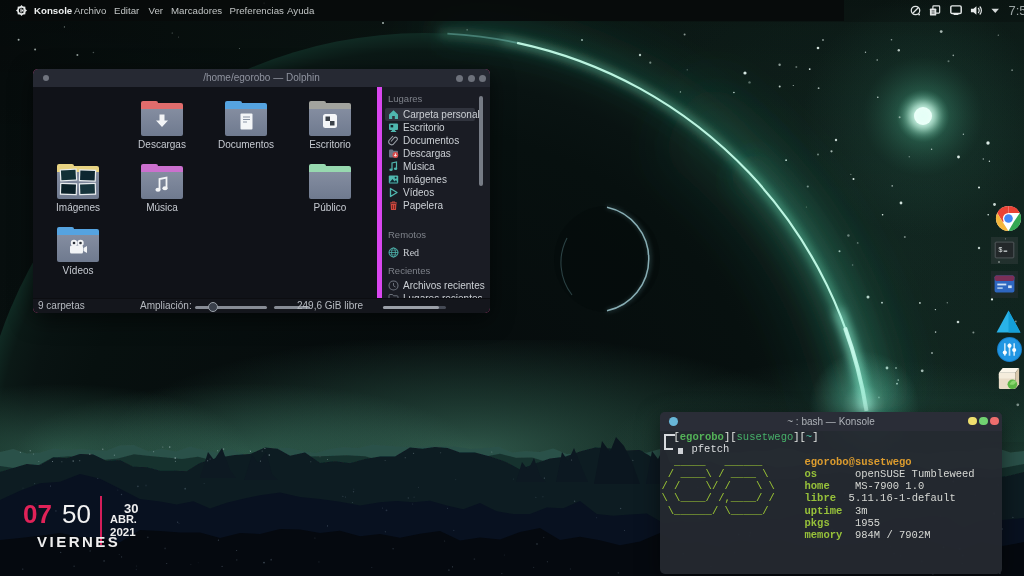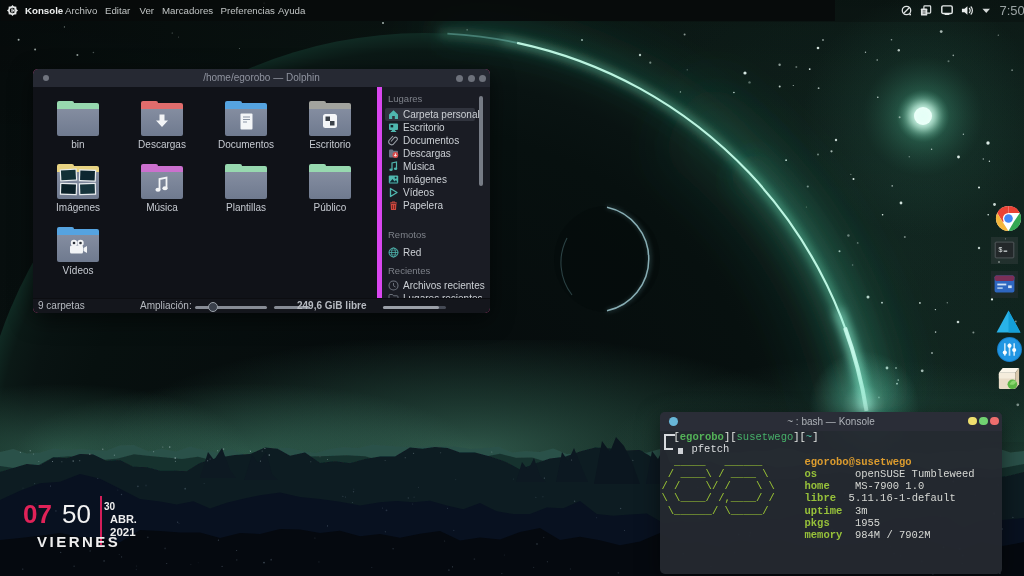--- a/index.html
+++ b/index.html
@@ -1,18 +1,18 @@
 <!DOCTYPE html>
 <html><head><meta charset="utf-8"><style>
 html,body{margin:0;padding:0;width:1024px;height:576px;overflow:hidden;background:#000;}
 #root{position:relative;width:1024px;height:576px;font-family:"Liberation Sans",sans-serif;}
 .abs{position:absolute;}
 #wall{position:absolute;left:0;top:0;}
 
-#panel{position:absolute;left:1px;top:0;width:810px;height:21px;background:rgba(7,11,11,0.93);padding-left:24px;}
+#panel{position:absolute;left:10px;top:0;width:810px;height:21px;background:rgba(7,11,11,0.93);padding-left:24px;}
 #panel .mi{position:absolute;top:0;height:21px;line-height:21px;font-size:9.7px;color:#c0c4c4;letter-spacing:0;}
 #panel .time{position:absolute;top:0;height:21px;line-height:21px;font-size:13px;color:#9aa3a3;}
 
 #dolphin{position:absolute;left:33px;top:69px;width:457px;height:244px;border-radius:5px;overflow:hidden;background:#ec4899;box-shadow:0 6px 22px rgba(0,0,0,0.55);}
 #dtitle{position:absolute;left:0;top:0;width:100%;height:18px;background:#262933;}
 #dtitle .t{position:absolute;width:100%;text-align:center;top:3px;font-size:10px;color:#8f939f;}
 .dot{position:absolute;border-radius:50%;}
 #dmain{position:absolute;left:0;top:18px;width:344px;height:212px;background:#101218;}
 #dside{position:absolute;left:345px;top:18px;right:0;height:212px;background:#1a1c24;border-left:5px solid #d946ef;margin-left:-1px;}
 #dstatus{position:absolute;left:0;bottom:0;width:100%;height:14px;background:#14161c;border-top:1px solid #0c0d11;font-size:10px;color:#b6bac0;}
@@ -532,28 +532,20 @@
 
 <div id="dolphin">
   <div id="dtitle">
     <span class="t">/home/egorobo — Dolphin</span>
     <span class="dot" style="left:10px;top:6px;width:6px;height:6px;background:#70747e;"></span>
     <span class="dot" style="left:423px;top:5.5px;width:7px;height:7px;background:#6d717b;"></span>
     <span class="dot" style="left:434.5px;top:5.5px;width:7px;height:7px;background:#6d717b;"></span>
     <span class="dot" style="left:446px;top:5.5px;width:7px;height:7px;background:#6d717b;"></span>
   </div>
   <div id="dmain">
-        <div class="cell" style="left:3px;top:13.5px;">
-          <span class="fold">
-            <span class="ftab" style="background:#97d8af;"></span>
-            <span class="fstrip" style="background:#97d8af;"></span>
-            <span class="fbody"></span>
-          </span>
-          <div class="lbl">bin</div>
-        </div>
         <div class="cell" style="left:87px;top:13.5px;">
           <span class="fold">
             <span class="ftab" style="background:#e06c6c;"></span>
             <span class="fstrip" style="background:#e06c6c;"></span>
             <span class="fbody"></span>
             <span class="emb">
               <svg width="16" height="16" viewBox="0 0 16 16">
                 <path d="M5.5 1.5 h5 v6 h3.5 L8 14 L2 7.5 h3.5 Z" fill="#f2f4f6"></path>
               </svg>
             </span>
@@ -627,28 +619,20 @@
             <span class="emb">
               <svg width="14" height="17" viewBox="0 0 14 17">
                 <path d="M4.5 13.5 V3 L11.5 1.5 V12" fill="none" stroke="#f2f4f6" stroke-width="1.8"></path>
                 <ellipse cx="3" cy="13.8" rx="2.6" ry="2" fill="#f2f4f6"></ellipse>
                 <ellipse cx="10" cy="12.2" rx="2.6" ry="2" fill="#f2f4f6"></ellipse>
               </svg>
             </span>
           </span>
           <div class="lbl">Música</div>
         </div>
-        <div class="cell" style="left:171px;top:76.5px;">
-          <span class="fold">
-            <span class="ftab" style="background:#97d8af;"></span>
-            <span class="fstrip" style="background:#97d8af;"></span>
-            <span class="fbody"></span>
-          </span>
-          <div class="lbl">Plantillas</div>
-        </div>
         <div class="cell" style="left:255px;top:76.5px;">
           <span class="fold">
             <span class="ftab" style="background:#97d8af;"></span>
             <span class="fstrip" style="background:#97d8af;"></span>
             <span class="fbody"></span>
           </span>
           <div class="lbl">Público</div>
         </div>
         <div class="cell" style="left:3px;top:139.5px;">
           <span class="fold">
@@ -702,21 +686,21 @@
         <div class="it" style="top:99.0px;"><svg width="11" height="11" viewBox="0 0 11 11">
             <path d="M2.5 1.5 L9 5.5 L2.5 9.5 Z" fill="none" stroke="#4fb6ae" stroke-width="1.4" stroke-linejoin="round"></path>
           </svg>Vídeos</div>
         <div class="it" style="top:112.1px;"><svg width="11" height="11" viewBox="0 0 11 11">
             <path d="M2 3 H9 M4 3 V2 H7 V3" stroke="#d0493f" stroke-width="1" fill="none"></path>
             <path d="M2.6 4 H8.4 L8 10 H3 Z" fill="#d0493f"></path>
             <line x1="4.4" y1="5" x2="4.5" y2="9" stroke="#5a1510" stroke-width="0.7"></line>
             <line x1="6.6" y1="5" x2="6.5" y2="9" stroke="#5a1510" stroke-width="0.7"></line>
           </svg>Papelera</div>
         <div class="hdr" style="top:142px;">Remotos</div>
-        <div class="it" style="top:158.5px;"><svg width="11" height="11" viewBox="0 0 11 11">
+        <div class="it" style="top:158.5px;font-family:Liberation Serif, serif;"><svg width="11" height="11" viewBox="0 0 11 11">
             <circle cx="5.5" cy="5.5" r="4.5" fill="none" stroke="#4fb6ae" stroke-width="1"></circle>
             <ellipse cx="5.5" cy="5.5" rx="2" ry="4.5" fill="none" stroke="#4fb6ae" stroke-width="0.8"></ellipse>
             <line x1="1" y1="5.5" x2="10" y2="5.5" stroke="#4fb6ae" stroke-width="0.8"></line>
             <line x1="1.6" y1="3.2" x2="9.4" y2="3.2" stroke="#4fb6ae" stroke-width="0.6"></line>
             <line x1="1.6" y1="7.8" x2="9.4" y2="7.8" stroke="#4fb6ae" stroke-width="0.6"></line>
           </svg>Red</div>
         <div class="hdr" style="top:178px;">Recientes</div>
         <div class="it" style="top:192px;"><svg width="11" height="11" viewBox="0 0 11 11">
             <circle cx="5.5" cy="5.5" r="4.5" fill="none" stroke="#6a707a" stroke-width="1.1"></circle>
             <path d="M5.5 3 V5.8 L7.5 7" stroke="#6a707a" stroke-width="1" fill="none"></path>
@@ -725,21 +709,21 @@
             <path d="M1 2.5 Q1 1.5 2 1.5 H4.5 L5.5 2.8 H9 Q10 2.8 10 3.8 V8.5 Q10 9.5 9 9.5 H2 Q1 9.5 1 8.5 Z" fill="none" stroke="#6a707a" stroke-width="1"></path>
           </svg>Lugares recientes</div>
         <div class="abs" style="left:97px;top:9px;width:3.5px;height:90px;background:#767b85;border-radius:2px;"></div>
       </div>
   <div id="dstatus">
     <span class="abs" style="left:5px;top:1px;">9 carpetas</span>
     <span class="abs" style="left:107px;top:1px;">Ampliación:</span>
     <span class="abs" style="left:162px;top:7px;width:72px;height:2.5px;background:#878c95;border-radius:2px;"></span>
         <span class="abs" style="left:240.5px;top:7px;width:36px;height:2.5px;background:#878c95;border-radius:2px;"></span>
     <span class="abs" style="left:175px;top:2.5px;width:10px;height:10px;border-radius:50%;background:#3a404b;border:1.5px solid #9aa0a8;box-sizing:border-box;"></span>
-    <span class="abs" style="left:264px;top:1px;font-weight:bold;">249,6 GiB libre</span>
+    <span class="abs" style="left:264px;top:1px;">249,6 GiB libre</span>
     <span class="abs" style="left:350px;top:6.5px;width:63px;height:3.5px;background:#454a55;border-radius:2px;"></span>
     <span class="abs" style="left:350px;top:6.5px;width:56px;height:3.5px;background:#9ba0a8;border-radius:2px;"></span>
   </div>
 </div>
 
 <div id="konsole">
   <div id="ktitle">
     <span class="t">~ : bash — Konsole</span>
     <span class="dot" style="left:9px;top:4.5px;width:9px;height:9px;background:#68b6d8;"></span>
     <span class="dot" style="left:308px;top:4.5px;width:8.5px;height:8.5px;background:#efdf6e;"></span>
@@ -764,17 +748,17 @@
 <b class="g2">uptime</b>  3m
 <b class="g2">pkgs</b>    1955
 <b class="g2">memory</b>  984M / 7902M</pre>
   </div>
 </div>
 
 <div id="clock">
   <span class="abs" style="left:23px;top:9px;font-size:26px;font-weight:bold;color:#e02258;">07</span>
   <span class="abs" style="left:62px;top:9px;font-size:26px;color:#f2f2f2;">50</span>
   <span class="abs" style="left:100px;top:6px;width:1.5px;height:49px;background:#d41e5a;"></span>
-  <span class="abs" style="left:104px;top:11px;font-size:10px;font-weight:bold;">30</span>
+  <span class="abs" style="left:124px;top:11px;font-size:13px;font-weight:bold;">30</span>
   <span class="abs" style="left:110px;top:23px;font-size:11px;font-weight:bold;">ABR.</span>
   <span class="abs" style="left:110px;top:36px;font-size:11.5px;font-weight:bold;">2021</span>
   <span class="abs" style="left:37px;top:43px;font-size:15px;font-weight:bold;letter-spacing:2.5px;">VIERNES</span>
 </div>
 </div>
 </body></html>

